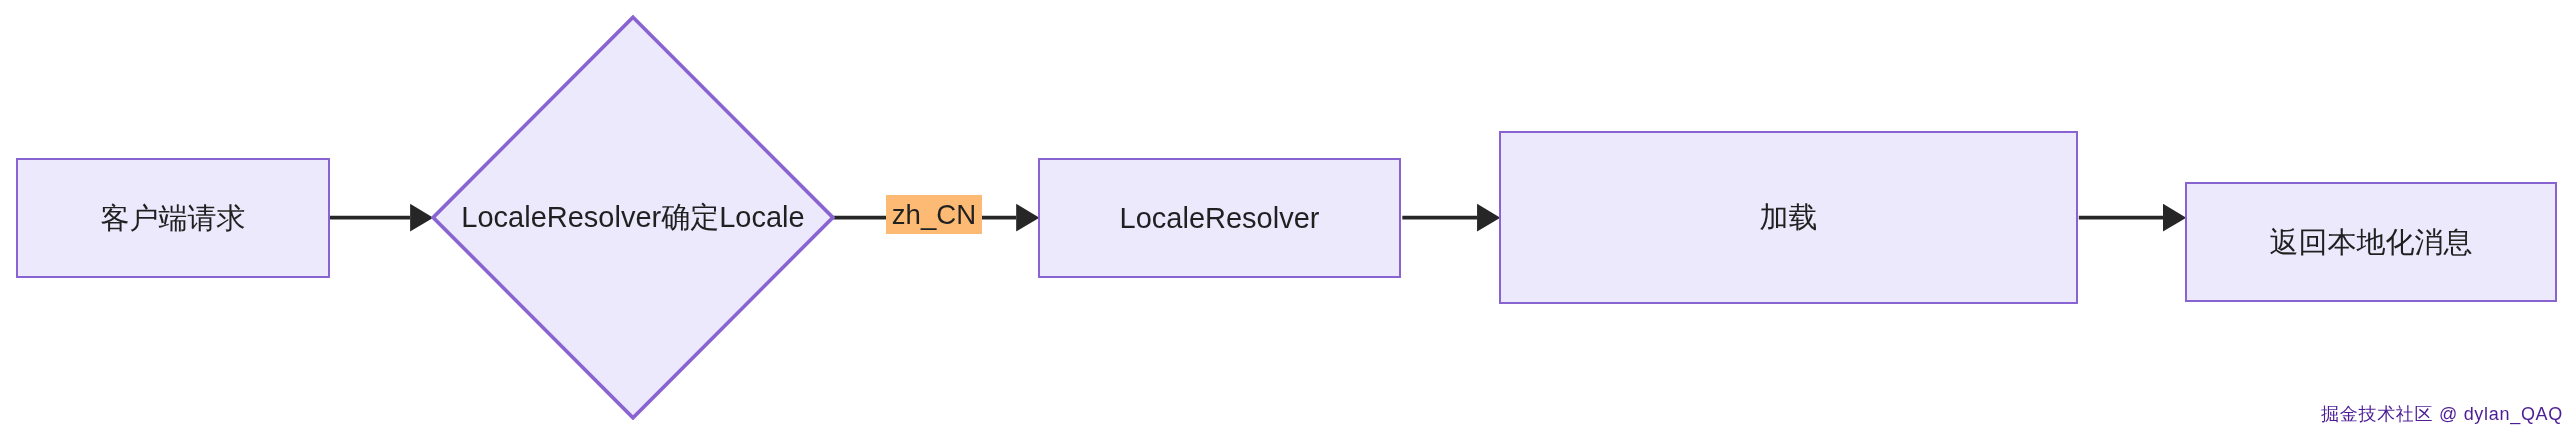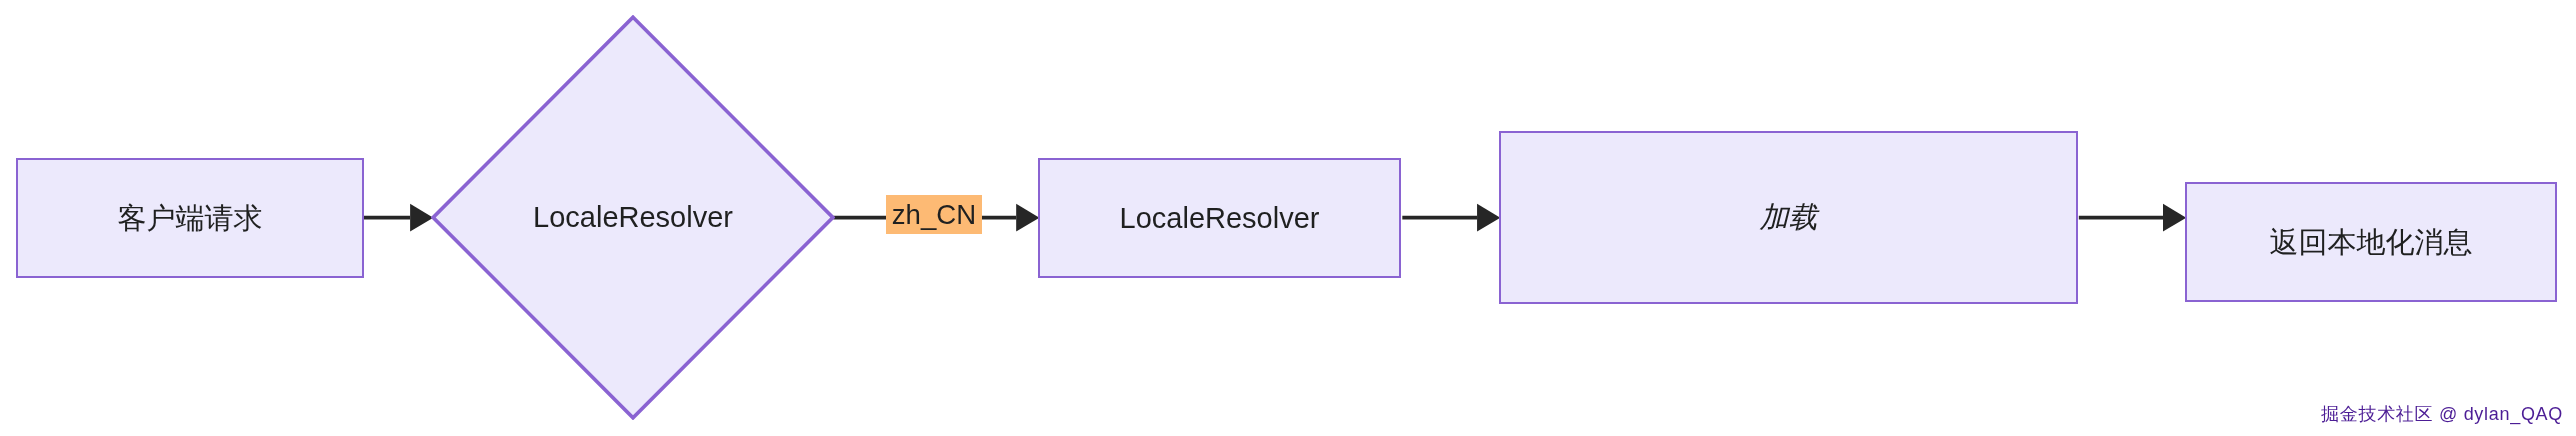--- a/index.html
+++ b/index.html
@@ -23,23 +23,23 @@
     border: 2.2px solid #8a63d2;
     display: flex;
     align-items: center;
     justify-content: center;
     text-align: center;
     color: #1f2020;
     font-size: 29px;
     line-height: 1.45;
     white-space: pre-line;
   }
-  #node-client   { left: 16px;   top: 158px; width: 348px; height: 120px; }
+  #node-client   { left: 16px;   top: 158px; width: 314px; height: 120px; }
   #node-msgsrc   { left: 1038px; top: 158px; width: 363px; height: 120px; }
-  #node-load     { left: 1499px; top: 131px; width: 579px; height: 173px; font-style: italic; }
+  #node-load     { left: 1499px; top: 131px; width: 579px; height: 173px; }
   #node-return   { left: 2185px; top: 158px; width: 372px; height: 120px; margin-top: 24px; }
 
   
   #node-decision {
     position: absolute;
     left: 431px;
     top: 14.5px;
     width: 404px;
     height: 405px;
   }
@@ -125,20 +125,21 @@
   </svg>
 
   <div class="node" id="node-client">客户端请求</div>
 
   <div id="node-decision">
     <svg viewBox="0 0 556 558" preserveAspectRatio="none" xmlns="http://www.w3.org/2000/svg">
       <polygon points="278,3 553,279 278,555 3,279" fill="#ece9fc" stroke="#8a63d2" stroke-width="5"></polygon>
     </svg>
     <div class="dlabel">
       <span>LocaleResolver</span>
+      <span>确定Locale</span>
     </div>
   </div>
 
   <div class="node" id="node-msgsrc">LocaleResolver</div>
 
   <div class="node" id="node-load">
     <div>
       <div>加载</div>
     </div>
   </div>

